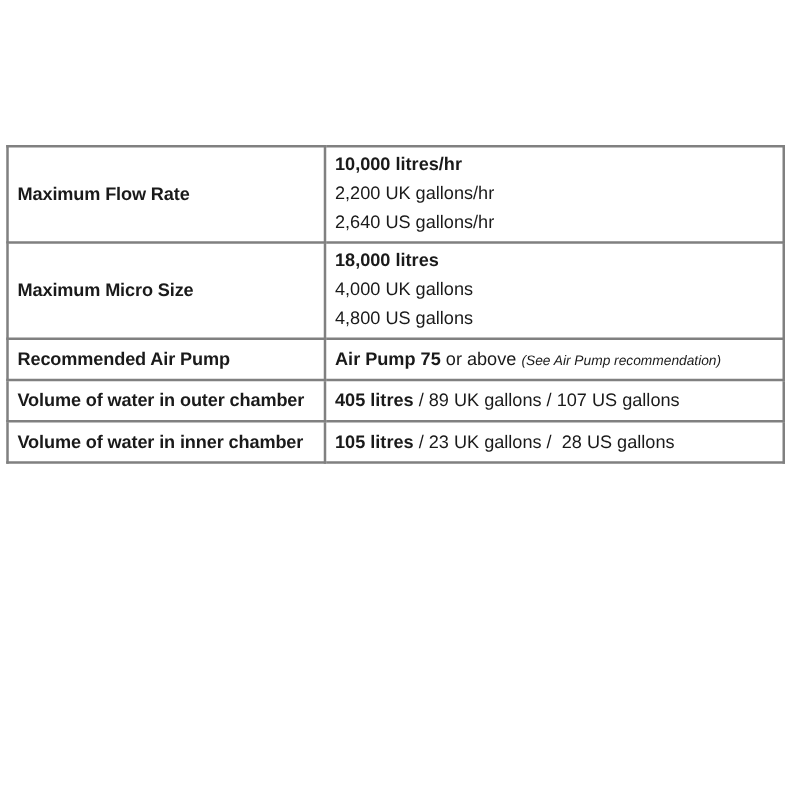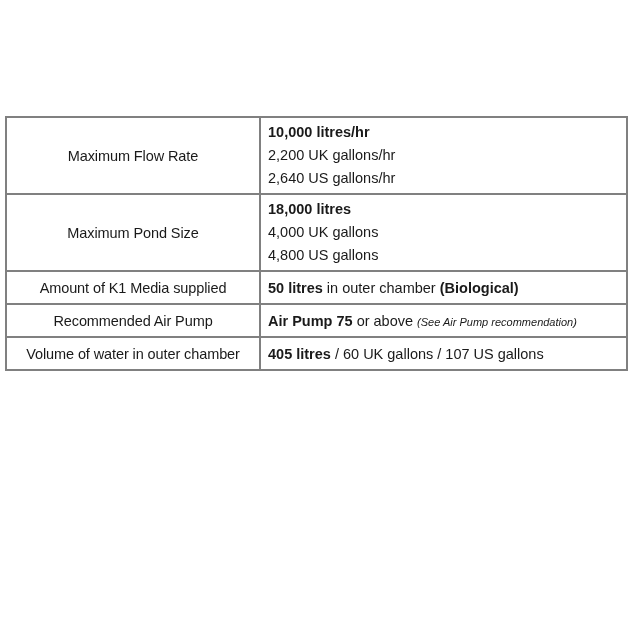--- a/index.html
+++ b/index.html
@@ -1,21 +1,21 @@
 <!DOCTYPE html>
 <html><head>
   <meta charset="utf-8">
   <style>
     html, body { margin:0; padding:0; background:#ffffff; }
     body { width:640px; height:640px; position:relative; overflow:hidden;
            font-family:"Liberation Sans", "DejaVu Sans", sans-serif; color:#1a1a1a; }
     table.spec { position:absolute; left:5px; top:116px; width:623px;
                  border-collapse:collapse; table-layout:fixed; }
     table.spec td { border:2px solid #808080; padding:0 7px; vertical-align:middle; font-size:14.5px; }
-    td.label { width:238px; font-weight:normal; letter-spacing:-0.1px; white-space:nowrap;text-align:center; }
+    td.label { width:238px; font-weight:bold; letter-spacing:-0.1px; white-space:nowrap; }
     td.value { white-space:nowrap; }
     tr.tall td { height:75px; }
     tr.short td { height:31px; }
     .line { line-height:23px; }
     .b { font-weight:bold; }
     .note { font-style:italic; font-size:11px;margin-top:10px; }
   </style>
 </head>
 <body>
 
@@ -23,33 +23,33 @@
   <tbody>
     <tr class="tall">
       <td class="label">Maximum Flow Rate</td>
       <td class="value">
         <div class="line b">10,000 litres/hr</div>
         <div class="line">2,200 UK gallons/hr</div>
         <div class="line">2,640 US gallons/hr</div>
       </td>
     </tr>
     <tr class="tall">
-      <td class="label">Maximum Pond Size</td>
+      <td class="label">Maximum Micro Size</td>
       <td class="value">
         <div class="line b">18,000 litres</div>
         <div class="line">4,000 UK gallons</div>
         <div class="line">4,800 US gallons</div>
       </td>
     </tr>
     <tr class="short">
-      <td class="label">Amount of K1 Media supplied</td>
-      <td class="value"><span class="b">50 litres</span><span style="white-space:pre"> in outer chamber </span><span class="b">(Biological)</span></td>
-    </tr>
-    <tr class="short">
       <td class="label">Recommended Air Pump</td>
       <td class="value"><span class="b">Air Pump 75</span><span style="white-space:pre"> or above </span><span class="note">(See Air Pump recommendation)</span></td>
     </tr>
     <tr class="short">
       <td class="label">Volume of water in outer chamber</td>
-      <td class="value"><span class="b">405 litres</span><span style="white-space:pre"> / 60 UK gallons / 107 US gallons</span></td>
+      <td class="value"><span class="b">405 litres</span><span style="white-space:pre"> / 89 UK gallons / 107 US gallons</span></td>
+    </tr>
+    <tr class="short">
+      <td class="label">Volume of water in inner chamber</td>
+      <td class="value"><span class="b">105 litres</span><span style="white-space:pre"> / 23 UK gallons /  28 US gallons</span></td>
     </tr>
   </tbody>
 </table>
 
 </body></html>

